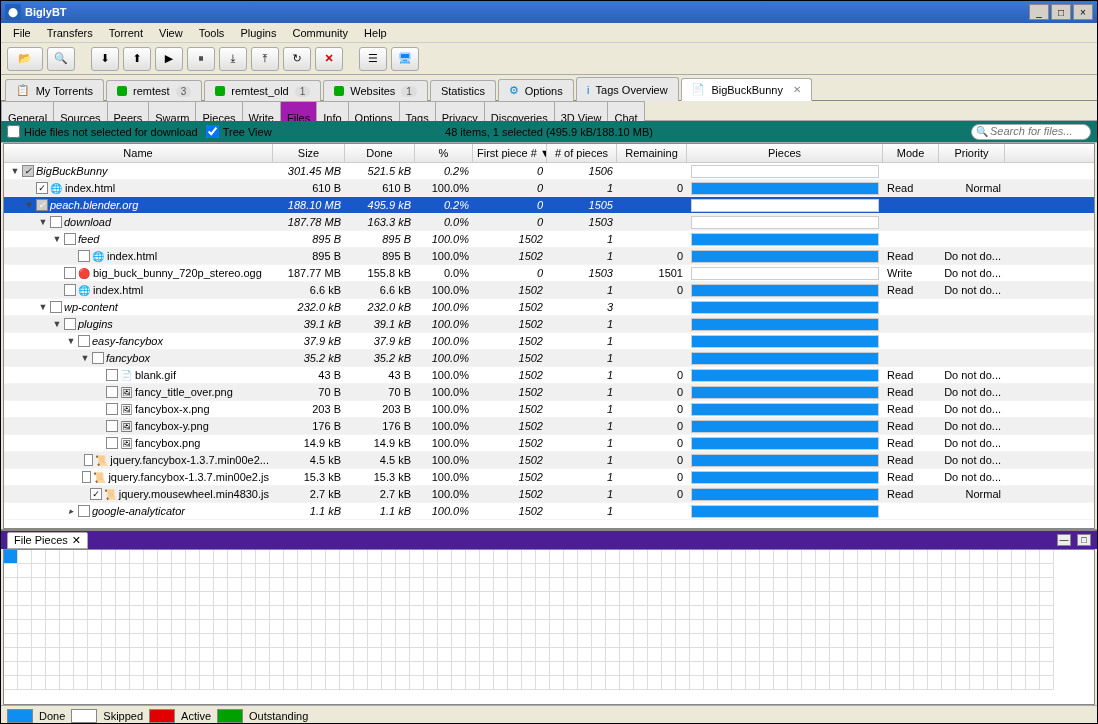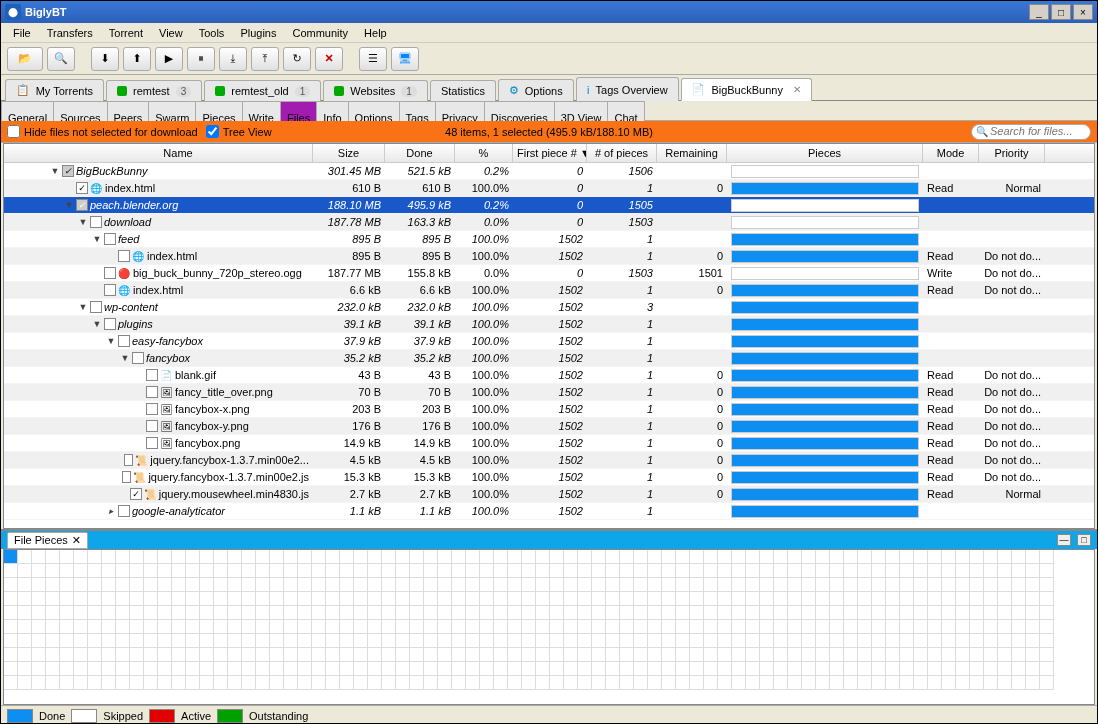--- a/index.html
+++ b/index.html
@@ -23,21 +23,21 @@
 .main-tabs .mtab { background: #e8e8e8; border: 1px solid #aaa; border-bottom: none; padding: 4px 10px; margin-right: 2px; display: flex; align-items: center; gap: 6px; border-radius: 3px 3px 0 0; position:relative; top:1px;}
 .main-tabs .mtab.active { background: #fff; border-bottom: 1px solid #fff; }
 .main-tabs .badge { background: #ddd; border-radius: 8px; padding: 0 5px; font-size: 10px; color:#555;}
 .main-tabs .dot { width: 10px; height: 10px; background: #0a0; border-radius: 2px; display:inline-block;}
 .main-tabs .close-x { margin-left: 4px; color: #888; font-size:10px;}
 
 .sub-tabs { background: #ece9d8; height: 20px; display: flex; border-bottom: 1px solid #aaa; }
 .sub-tabs .stab { border: 1px solid #aaa; border-bottom: none; padding: 10px 6px; background: #e8e8e8; margin-right:-1px;}
 .sub-tabs .stab.active { background: #a21caf; }
 
-.options-bar { background: #f97316; height: 22px; display: flex; align-items: center; padding: 0 6px; gap: 8px; border-bottom: 1px solid #aaa; position:relative;}
+.options-bar { background: #0f766e; height: 22px; display: flex; align-items: center; padding: 0 6px; gap: 8px; border-bottom: 1px solid #aaa; position:relative;}
 .options-bar label { display: flex; align-items: center; gap: 4px; }
 .options-bar .status-center { position:absolute; left:50%; transform:translateX(-50%); }
 .options-bar .search-box { margin-left: auto; width: 120px; height: 16px; border: 1px solid #aaa; border-radius: 8px; padding: 0 6px 0 18px; background:#fff; position:relative;}
 .options-bar .search-box input { border:none; outline:none; width:100%; font-size:11px; font-style:italic; color:#888;}
 .options-bar .search-box::before { content:"🔍"; position:absolute; left:4px; top:1px; font-size:10px; color:#888;}
 
 .grid-container { height: 386px; background: #fff; border: 1px solid #888; margin: 0 2px; display:flex; flex-direction:column; overflow:hidden;}
 .grid-header { display: flex; background: linear-gradient(#fff,#e8e8e8); border-bottom: 1px solid #ccc; flex-shrink:0;}
 .grid-header .col { border-right: 1px solid #ccc; padding: 3px 4px; text-align: center; overflow:hidden; white-space:nowrap;}
 .grid-body { flex:1; overflow-y:scroll; overflow-x:hidden;}
@@ -51,32 +51,32 @@
 .grid-row.folder .cell { font-style: italic; }
 .tw { display:inline-block; text-align:center;}
 .tree-tw { width:10px; font-size:9px; color:#444;}
 .cb { width:12px; height:12px; border:1px solid #888; background:#fff; display:inline-flex; align-items:center; justify-content:center; font-size:9px;}
 .cb.checked::after { content:"✓"; }
 .cb.gray { background:#ccc;}
 .pbar { height: 13px; background: #fff; border:1px solid #ccc; position:relative;}
 .pbar .fill { position:absolute; top:0; left:0; bottom:0; background:#0d8ef0;}
 .file-icon { width:13px; height:13px; display:inline-flex; align-items:center; justify-content:center; font-size:10px; flex-shrink:0;}
 
-.c-name { width: 269px; margin-left: 40px; }
+.c-name { width: 269px; }
 .c-size { width: 72px; }
 .c-done { width: 70px; }
 .c-pct  { width: 58px; }
 .c-fp   { width: 74px; }
 .c-np   { width: 70px; }
 .c-rem  { width: 70px; }
 .c-pie  { width: 196px; }
 .c-mode { width: 56px; }
 .c-pri  { width: 66px; text-align: right; }
 
-.lower-tabs { background:#0ea5e9; height:20px; display:flex; align-items:center; padding:2px 6px; border-top:2px solid #888; gap:6px;}
+.lower-tabs { background:#4c1d95; height:20px; display:flex; align-items:center; padding:2px 6px; border-top:2px solid #888; gap:6px;}
 .lower-tabs .ltab { background:#fff; border:1px solid #aaa; padding:1px 6px; border-radius:2px 2px 0 0; display:flex; align-items:center; gap:4px;}
 .lower-tabs .spacer{flex:1;}
 .lower-tabs .winbtn{width:14px;height:12px;border:1px solid #888;background:#eee;font-size:9px;display:flex;align-items:center;justify-content:center;}
 
 .pieces-panel { height: 156px; background:#fff; border:1px solid #888; margin:0 2px; position:relative; overflow-y:scroll;}
 .pieces-grid { display:grid; grid-template-columns: repeat(75, 14px); grid-auto-rows:14px;}
 .pieces-grid .pc { border-right:1px solid #ddd; border-bottom:1px solid #ddd;}
 .pieces-grid .pc.done { background:#0d8ef0;}
 
 .legend { height:20px; background:#ece9d8; display:flex; align-items:center; padding:2px 6px; gap:6px; border-top:1px solid #aaa;}

